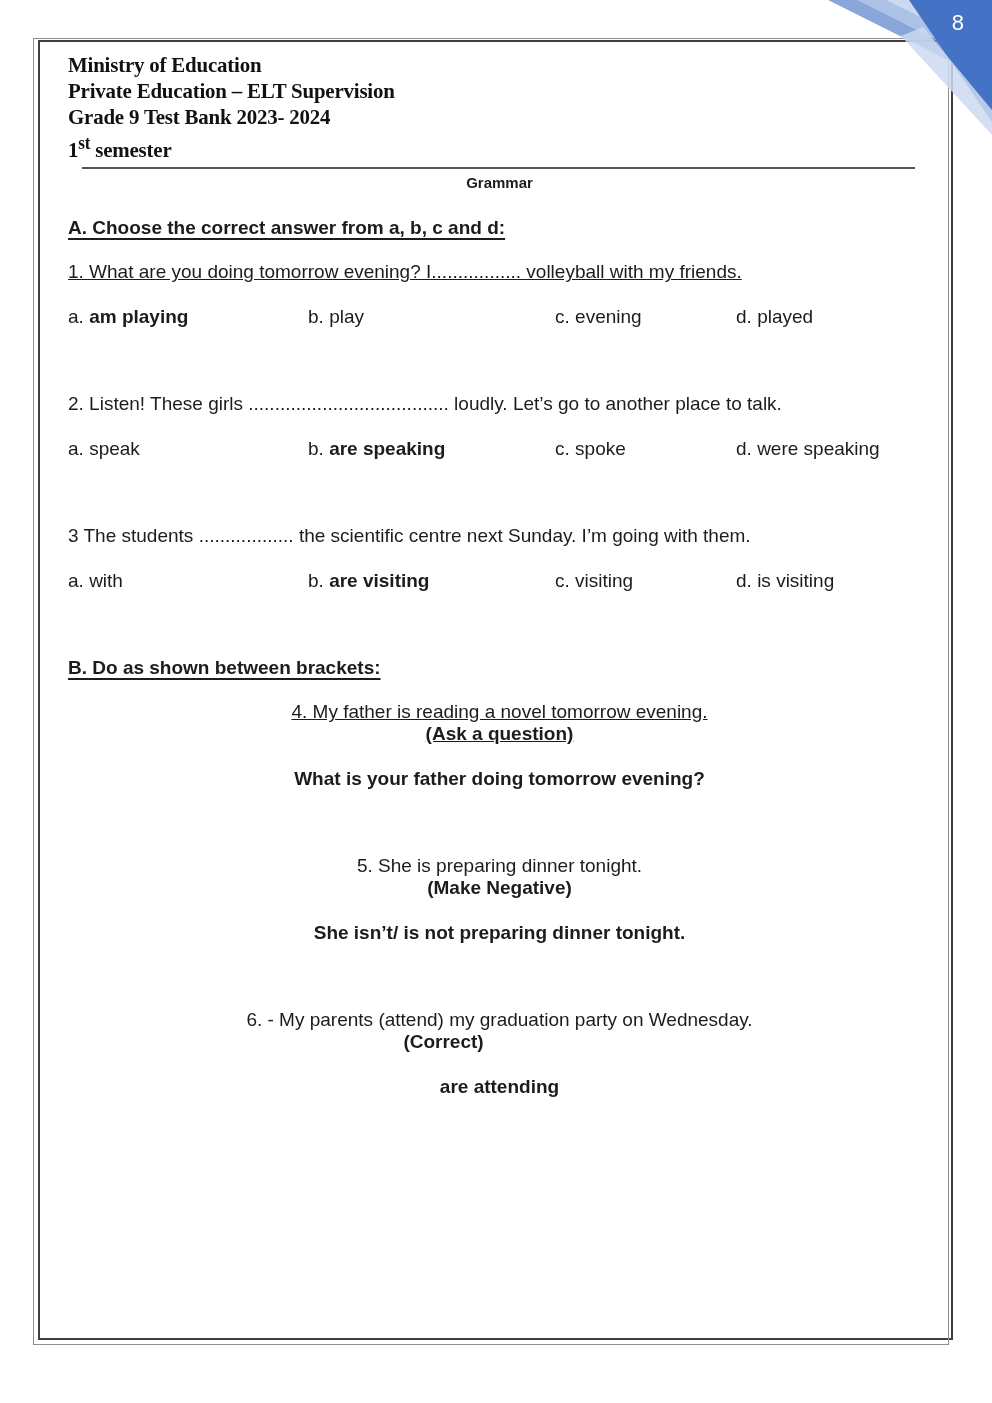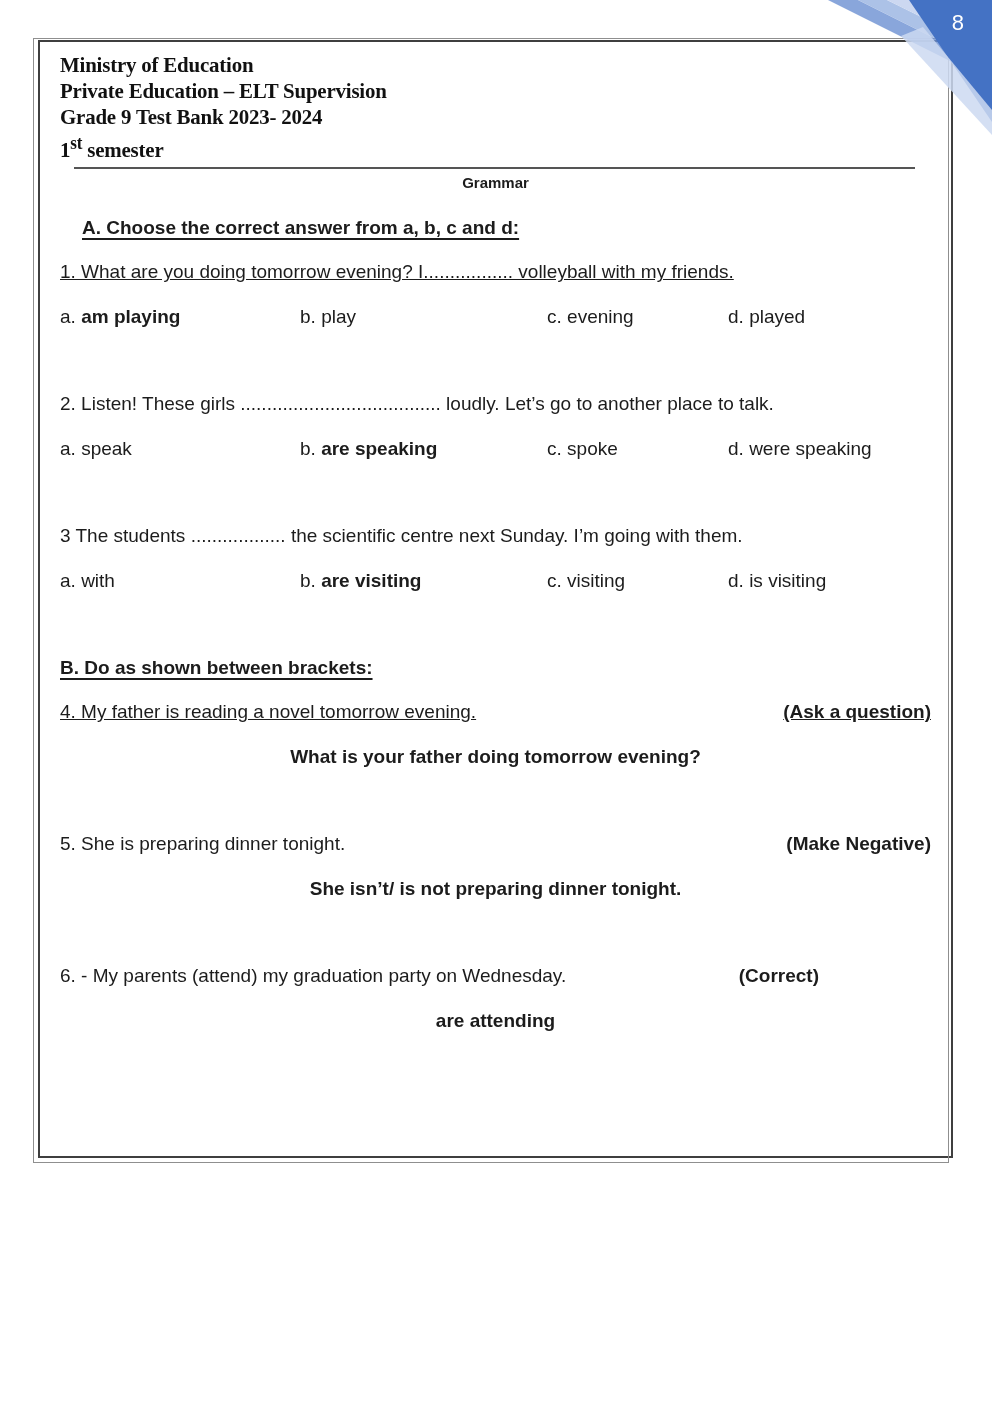--- a/index.html
+++ b/index.html
@@ -3,22 +3,22 @@
 <meta charset="utf-8">
 <style>
   * { margin:0; padding:0; box-sizing:border-box; }
   html,body { background:#ffffff; }
   .page {
     position:relative; width:992px; height:1403px; background:#ffffff;
     font-family:"Liberation Sans", sans-serif; color:#1c1c1c; overflow:hidden;
   }
   
   .page-box {
-    position:absolute; left:38px; top:40px; width:915px; height:1118px;
-    border:2px solid #3f3f3f; background:#ffffff;
+    position:absolute; left:38px; top:40px; width:915px; height:1300px;
+    border:2px solid #3f3f3f; background:#ffffff;padding-left:8px;
   }
   .page-box::before {
     content:""; position:absolute; left:-7px; top:-4px; right:2px; bottom:-7px;
     border:1px solid #8f8f8f; pointer-events:none;
   }
   .content { position:relative; padding:0 20px; }
   
   .doc-header {
     padding-top:10px;
     font-family:"Liberation Serif", serif; font-weight:bold;
@@ -31,26 +31,26 @@
   .doc-title { margin-top:5px; font-size:15px; font-weight:bold; text-align:center; }
   
   .q, .opts, .section-heading, .qrow, .answer { font-size:19px; line-height:22px; }
   .section-heading {
     font-weight:bold; text-decoration:underline;
     text-decoration-thickness:2px; text-underline-offset:4px;
   }
   .opts { display:grid; grid-template-columns:240px 247px 181px auto; }
   .opt-label { font-weight:normal; }
   .strong { font-weight:bold; }
-  .qrow { display:flex; justify-content:space-between; align-items:center; }
+  .qrow { display:flex; justify-content:space-between; align-items:center;flex-direction:column; }
   .bracket { font-weight:bold; white-space:nowrap; }
   .qrow.q6 .bracket { margin-right:112px; }
   .answer { font-weight:bold; text-align:center; }
   
-  .mt-a { margin-top:26px;margin-left:22px; }
+  .mt-a { margin-top:26px; }
   .mt-q { margin-top:22px;text-decoration:underline; }
   .mt-o { margin-top:23px; }
   .mt-g { margin-top:65px; }
   
   .corner { position:absolute; top:0; right:0; width:164px; height:140px; z-index:5; }
   .corner svg { display:block; }
   .pagenum {
     position:absolute; top:10px; right:28px; color:#ffffff;
     font-size:22px; font-family:"Liberation Sans", sans-serif; z-index:6;
   }

